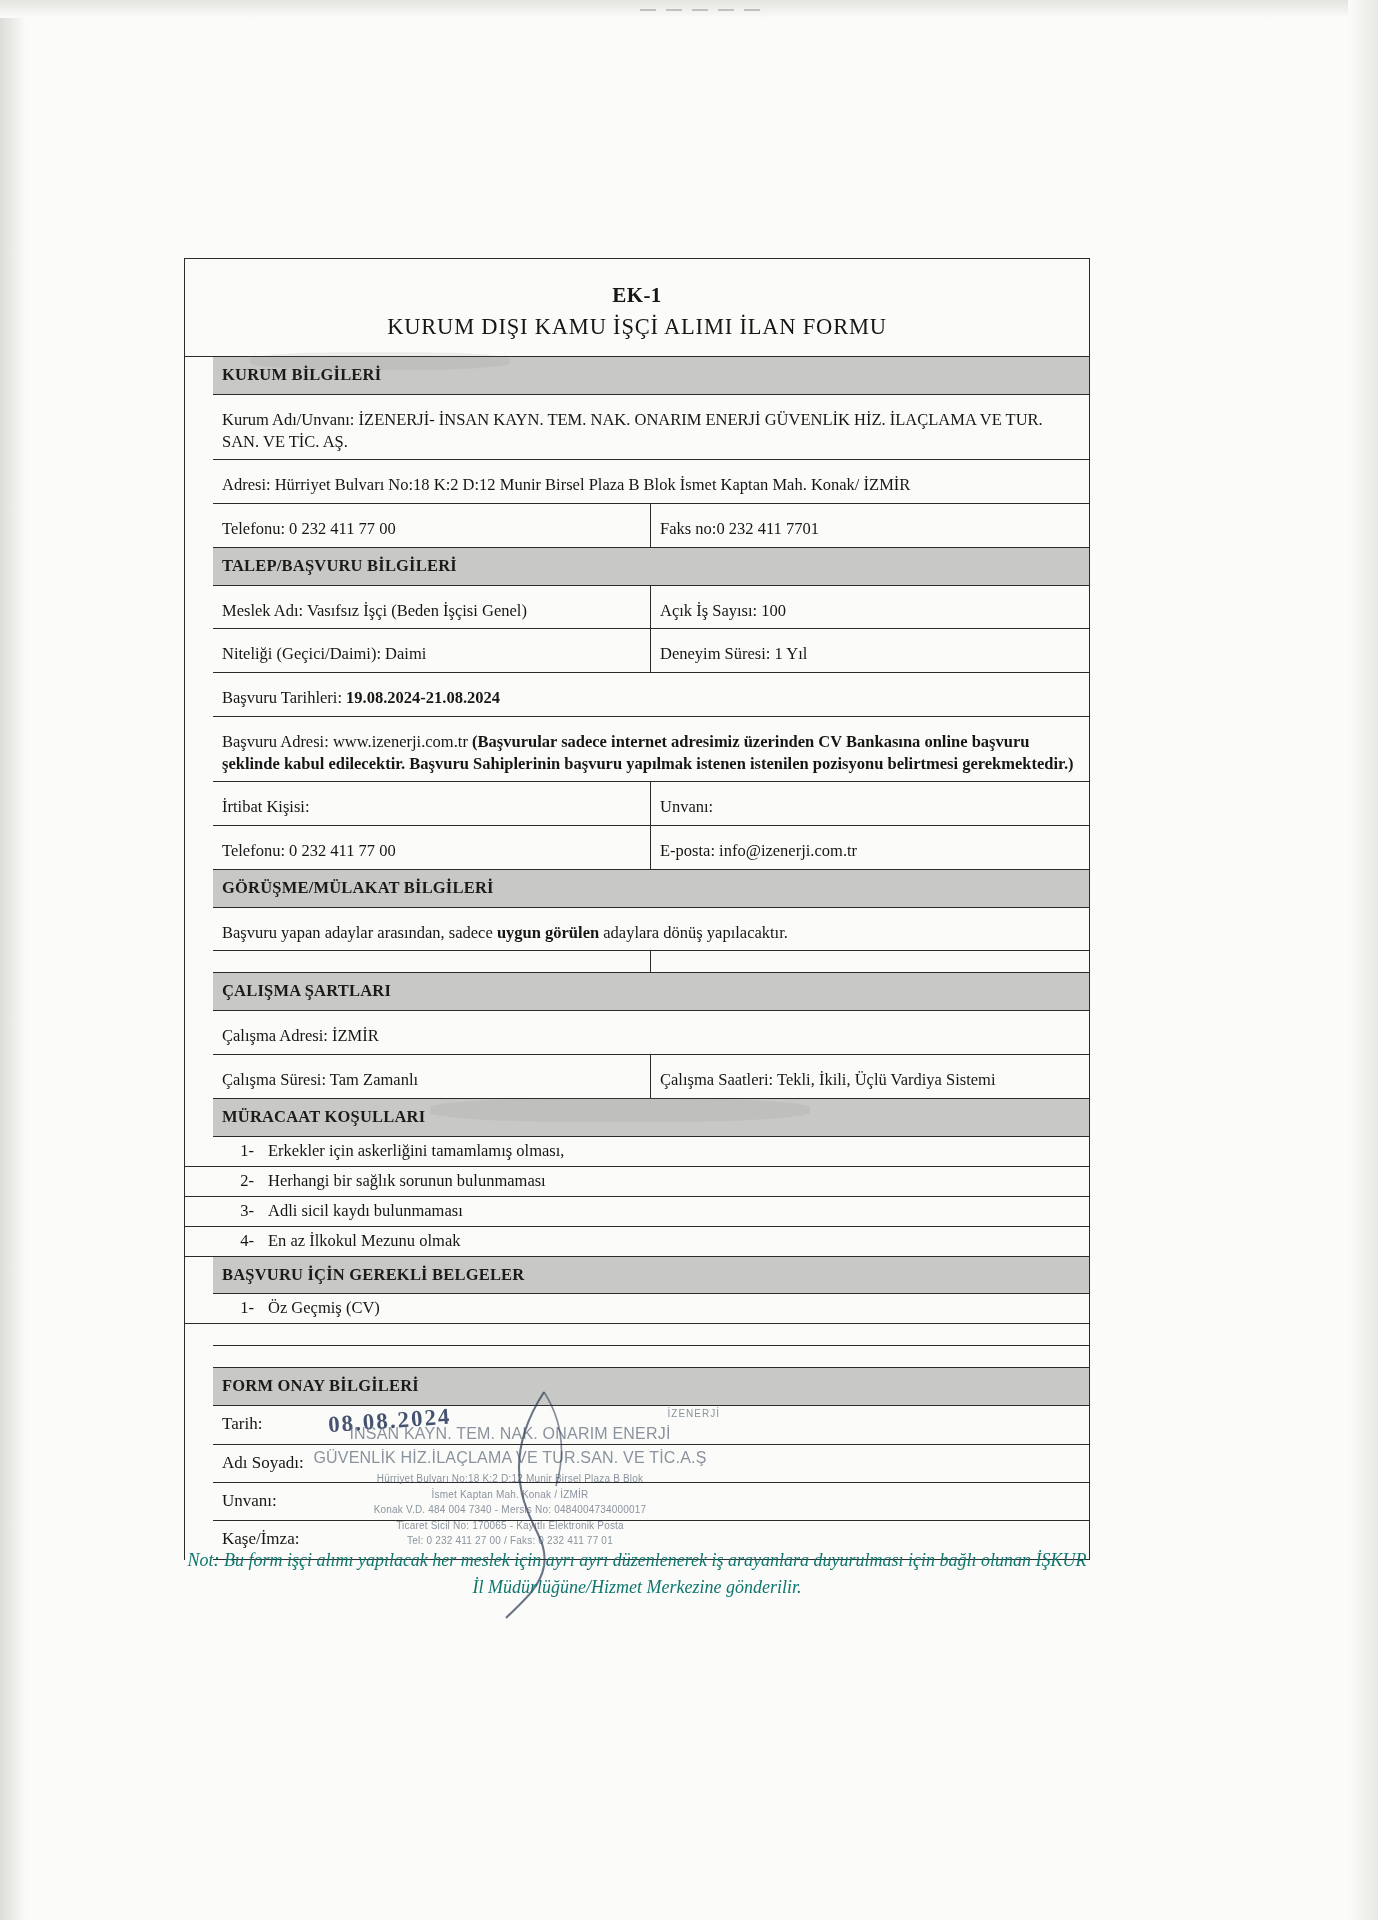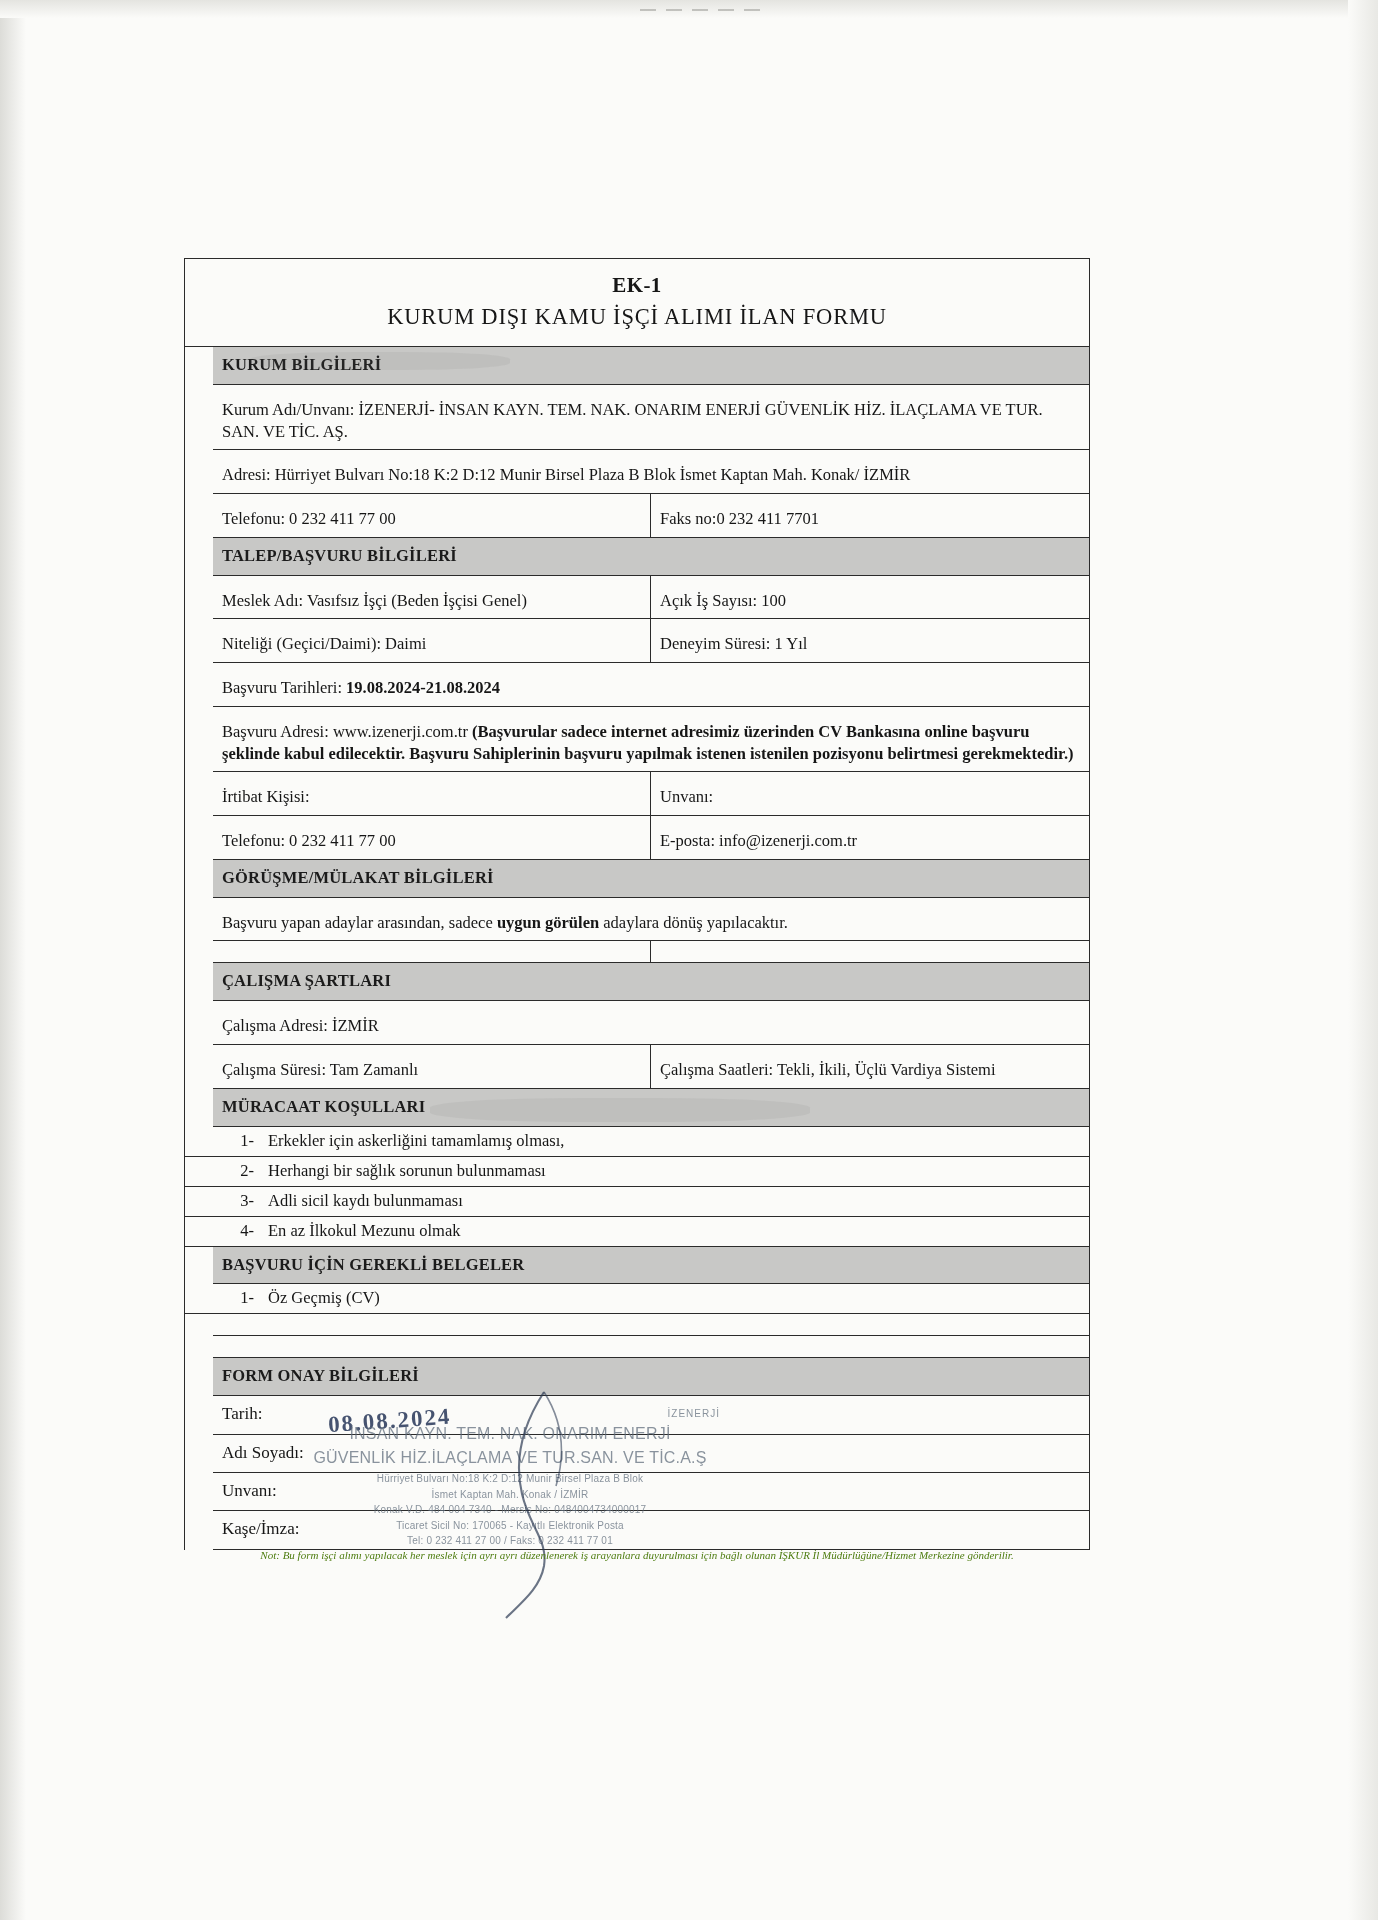--- a/index.html
+++ b/index.html
@@ -79,20 +79,21 @@
   }
   .title-block {
     text-align: center;
     padding: 14px 10px 16px 10px;
     border-bottom: 1px solid #2b2b2b;
   }
   .title-1 {
     font-size: 21px;
     font-weight: bold;
     letter-spacing: .4px;
+    margin-top: 10px;
   }
   .title-2 {
     font-size: 22.5px;
     font-weight: normal;
     letter-spacing: .8px;
     margin-top: 6px;
   }
   .bold { font-weight: bold; }
   .tall { min-height: 38px; }
   .empty-row { height: 22px; }
@@ -122,23 +123,23 @@
     flex: 1 1 auto;
     position: relative;
     padding: 7px 9px 8px 0;
   }
   .note {
     position: absolute;
     left: 184px;
     top: 1547px;
     width: 906px;
     text-align: center;
-    font-size: 11px;
+    font-size: 18px;
     font-style: italic;
-    color: #4d7c0f;
+    color: #0f766e;
     line-height: 1.5;
   }
 
   
   .handwrite {
     position: absolute;
     font-family: "Liberation Serif", serif;
     color: #1f2f52;
     font-size: 23px;
     letter-spacing: 2px;

